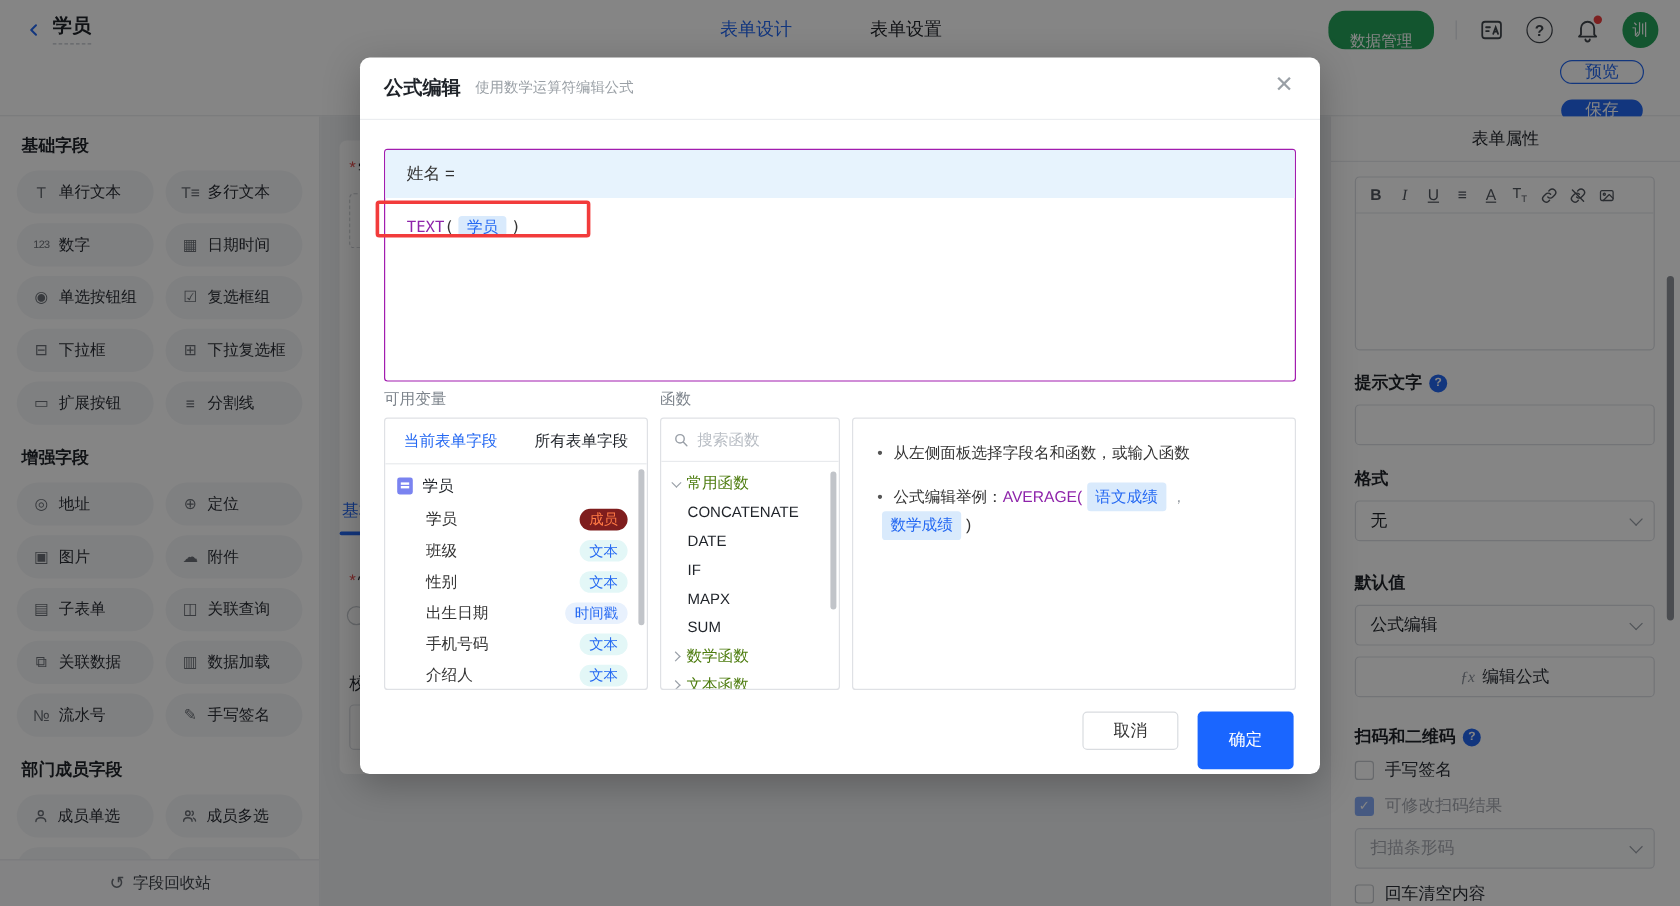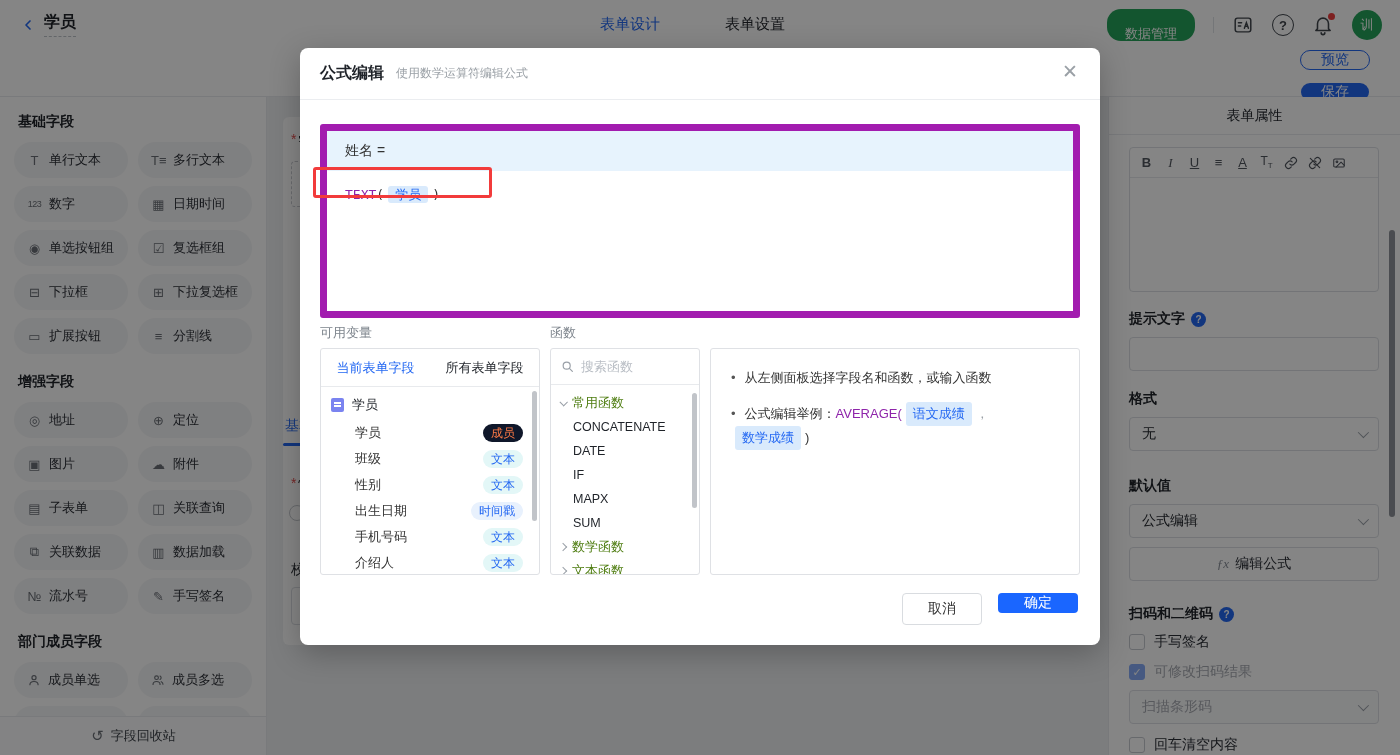--- a/index.html
+++ b/index.html
@@ -84,56 +84,56 @@
   .r-select.disabled { color:#a8abb2; background:#fafbfc; }
   .r-scroll { position:absolute; left:1389px; top:230px; width:6px; height:287px; background:#8f9399; border-radius:3px; z-index:2; }
 
   
   .overlay { position:absolute; inset:0; background:rgba(0,0,0,0.48); z-index:10; }
   .modal { position:absolute; left:300px; top:48px; width:800px; height:597px; background:#fff; border-radius:8px; box-shadow:0 8px 30px rgba(0,0,0,.25); z-index:20; }
   .m-head { position:absolute; left:0; top:0; width:100%; height:52px; border-bottom:1px solid #ebedf0; display:flex; align-items:center; padding:0 20px; gap:12px; }
   .m-title { font-size:16px; font-weight:bold; color:#1f2329; }
   .m-sub { font-size:12px; color:#9aa0a6; }
   .m-close { position:absolute; right:22px; top:14px; font-size:19px; color:#9aa0a6; cursor:pointer; line-height:1; }
-  .f-editor { position:absolute; left:20px; top:76px; width:760px; height:194px; border:7px solid #a21caf; border-radius:3px; overflow:hidden; }
+  .f-editor { position:absolute; left:20px; top:76px; width:760px; height:194px; border:1px solid #a21caf; border-radius:3px; overflow:hidden; }
   .f-target { height:40px; background:#e7f3fd; display:flex; align-items:center; padding:0 18px; font-size:14px; color:#333; }
   .f-body { padding:15px 18px; font-family:"DejaVu Sans Mono","Liberation Mono",monospace; font-size:13px; color:#333; }
   .kw { color:#8e24aa; }
   .chip { background:#d9eafc; color:#2468f2; border-radius:3px; padding:1px 7px; margin:0 4px; font-family:"Liberation Sans","DejaVu Sans",sans-serif; font-size:13px; }
   .red-box { position:absolute; left:13px; top:119px; width:179px; height:31px; border:3px solid #f23b3b; border-radius:3px; z-index:5; pointer-events:none; }
   .m-label { position:absolute; font-size:13px; color:#7d848c; }
   .vars-panel { position:absolute; left:20px; top:300px; width:220px; height:227px; border:1px solid #dfe1e5; border-radius:3px; overflow:hidden; }
   .v-tabs { height:38px; border-bottom:1px solid #e8eaed; display:flex; }
   .v-tab { flex:1; text-align:center; line-height:38px; font-size:13px; color:#1f2329; cursor:pointer; }
   .v-tab.active { color:#2468f2; }
   .v-root { height:30px; display:flex; align-items:center; gap:8px; padding:0 10px; font-size:13px; margin-top:3px; }
   .doc-ic { width:13px; height:14px; background:#7a83f0; border-radius:2px; position:relative; flex:none; }
   .doc-ic::after { content:""; position:absolute; left:3px; top:4px; width:7px; height:1.5px; background:#fff; box-shadow:0 3px 0 #fff; }
   .v-row { height:26px; display:flex; align-items:center; justify-content:space-between; padding:0 16px 0 34px; font-size:13px; color:#333; cursor:pointer; }
   .badge { height:18px; line-height:18px; padding:0 8px; border-radius:9px; font-size:12px; }
-  .badge.member { color:#ff7a45; background:#0f172a; }
+  .badge.member { color:#ff7a45; background:#7f1d1d; }
   .badge.text { color:#2468f2; background:#e3f7f7; }
   .badge.time { color:#2468f2; background:#e8f1fd; }
   .v-scroll { position:absolute; right:2px; top:42px; width:5px; height:130px; background:#c1c4c9; border-radius:3px; }
   .fns-panel { position:absolute; left:250px; top:300px; width:150px; height:227px; border:1px solid #dfe1e5; border-radius:3px; overflow:hidden; }
   .fn-search { height:36px; border-bottom:1px solid #e8eaed; display:flex; align-items:center; padding:0 10px; gap:7px; }
   .fn-search svg { width:13px; height:13px; color:#9aa0a8; flex:none; }
   .fn-search input { border:none; outline:none; width:100px; font-size:13px; font-family:inherit; color:#333; }
   .fn-search input::placeholder { color:#b8bdc4; }
   .fn-row { height:24px; display:flex; align-items:center; gap:6px; padding-left:9px; font-size:13px; color:#4d7c0f; cursor:pointer; }
   .fn-row .tchev { width:6px; height:6px; border-right:1.3px solid #9aa0a8; border-bottom:1.3px solid #9aa0a8; flex:none; }
   .tchev.open { transform:rotate(45deg) translateY(-1px); }
   .tchev.closed { transform:rotate(-45deg); }
   .fn-item { height:24px; line-height:24px; padding-left:22px; font-size:12.5px; color:#1f2329; cursor:pointer; }
   .fn-scroll { position:absolute; right:2px; top:44px; width:5px; height:115px; background:#c1c4c9; border-radius:3px; }
   .help-panel { position:absolute; left:410px; top:300px; width:370px; height:227px; border:1px solid #dfe1e5; border-radius:3px; padding:18px 20px; }
   .h-line { font-size:13px; color:#333; margin-bottom:13px; display:flex; align-items:center; flex-wrap:wrap; line-height:22px; }
   .h-line .dot { margin-right:9px; color:#555; }
   .m-cancel { position:absolute; left:602px; top:545px; width:80px; height:32px; border:1px solid #d9dce0; border-radius:4px; background:#fff; font-size:14px; color:#333; cursor:pointer; }
-  .m-ok { position:absolute; left:698px; top:545px; width:80px; height:20px; border:none; border-radius:4px; background:#1a66ff; font-size:14px; color:#fff; cursor:pointer; }
+  .m-ok { position:absolute; left:698px; top:545px; width:80px; height:48px; border:none; border-radius:4px; background:#1a66ff; font-size:14px; color:#fff; cursor:pointer; }
 </style>
 </head>
 <body>
 
 <div class="screen">
 
   <div class="topbar">
     <div class="back-wrap">
       <svg class="back-chev" viewBox="0 0 24 24" fill="none" stroke="currentColor" stroke-width="2.5" stroke-linecap="round" stroke-linejoin="round">
           <path d="M15 18l-6-6 6-6"></path>

